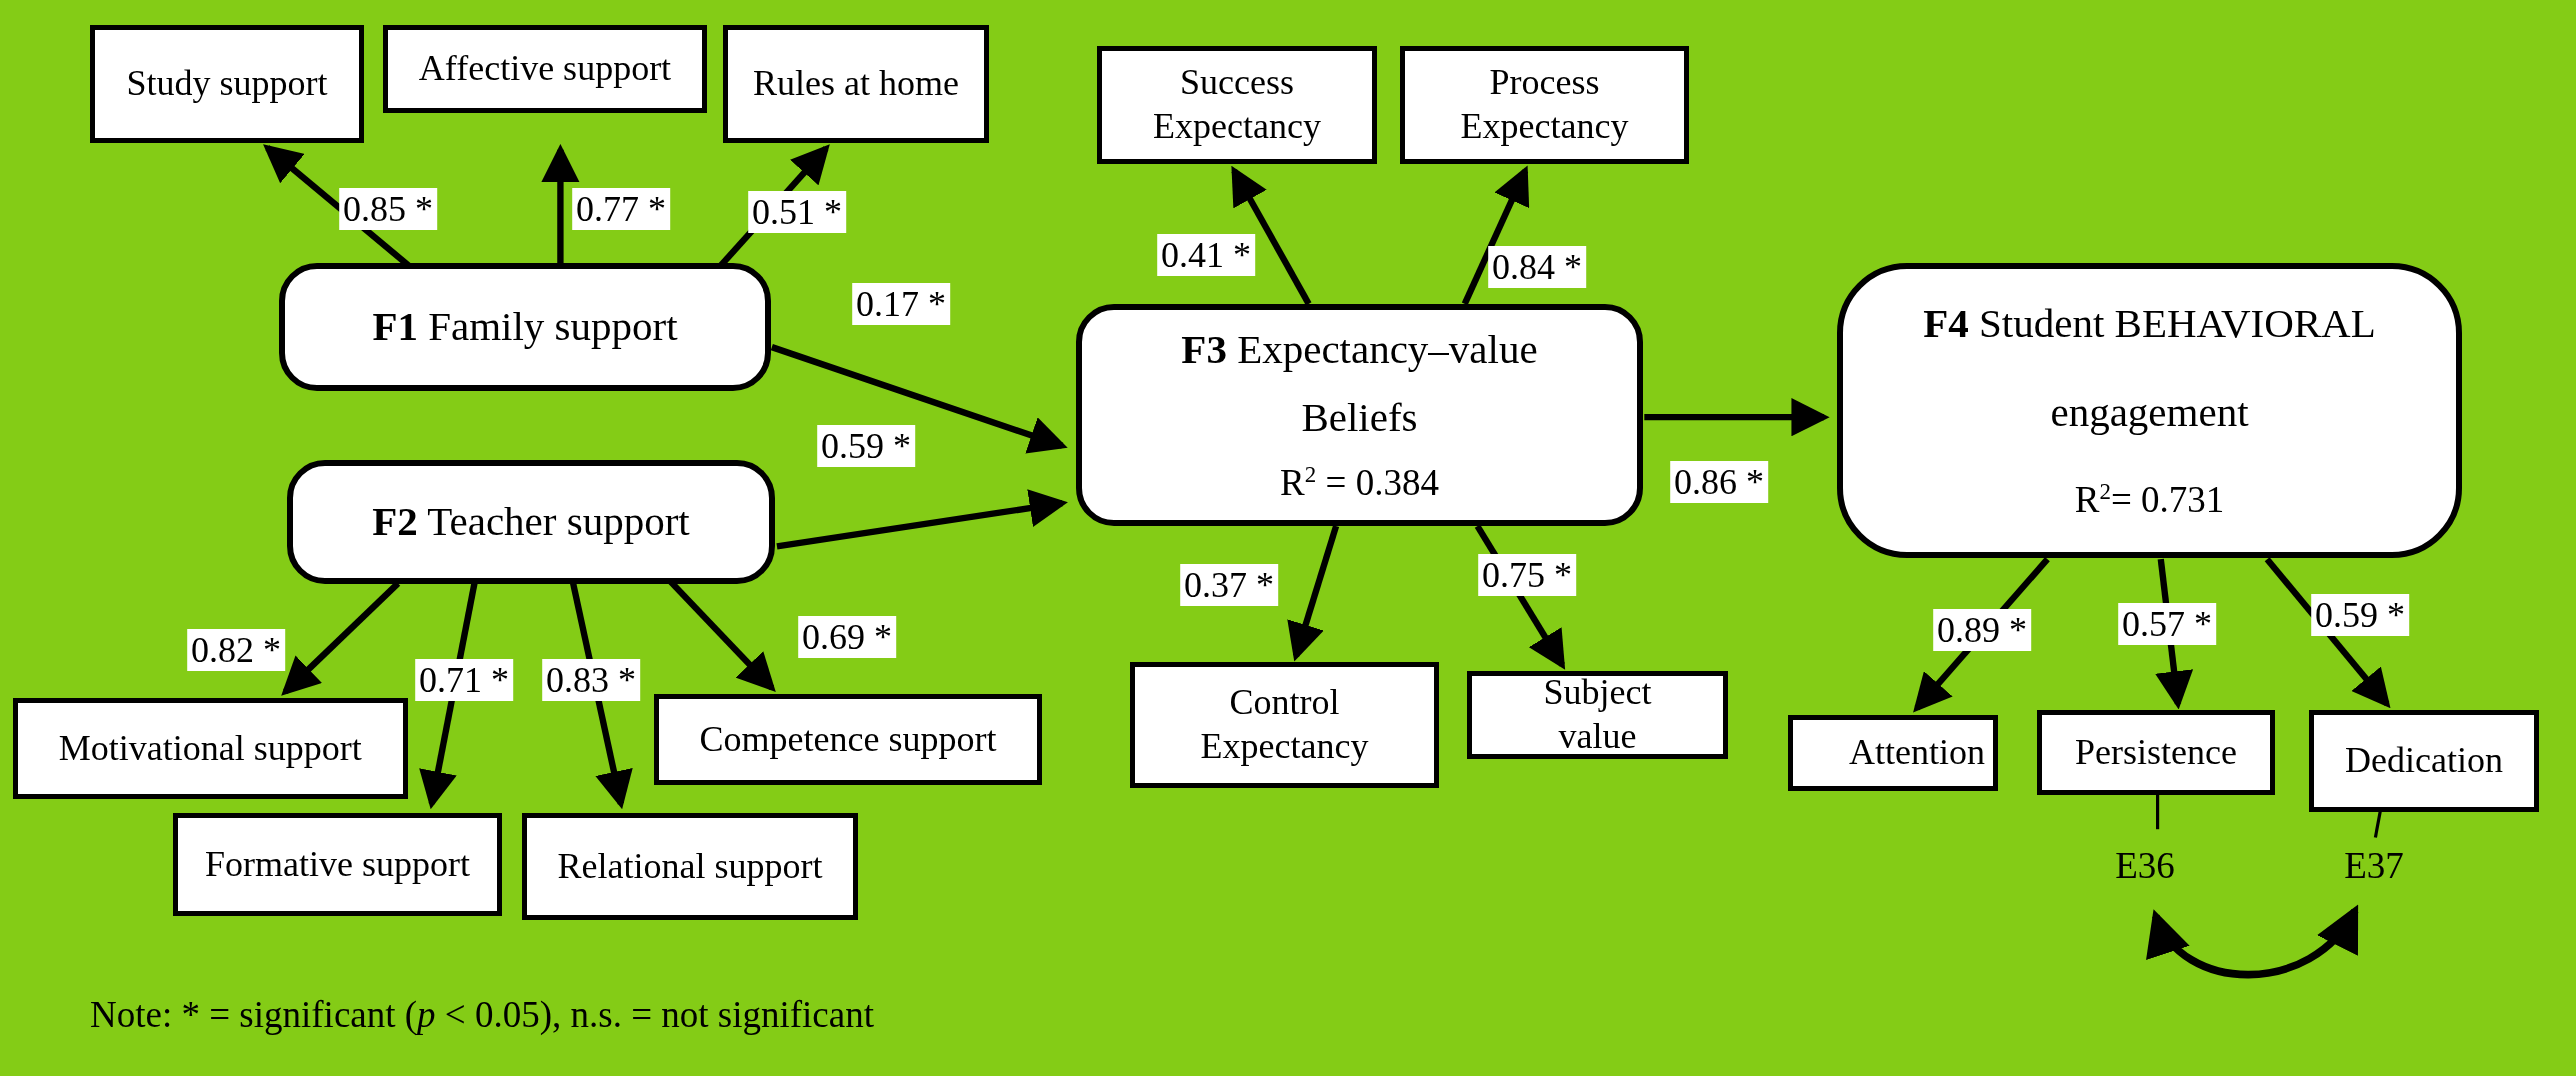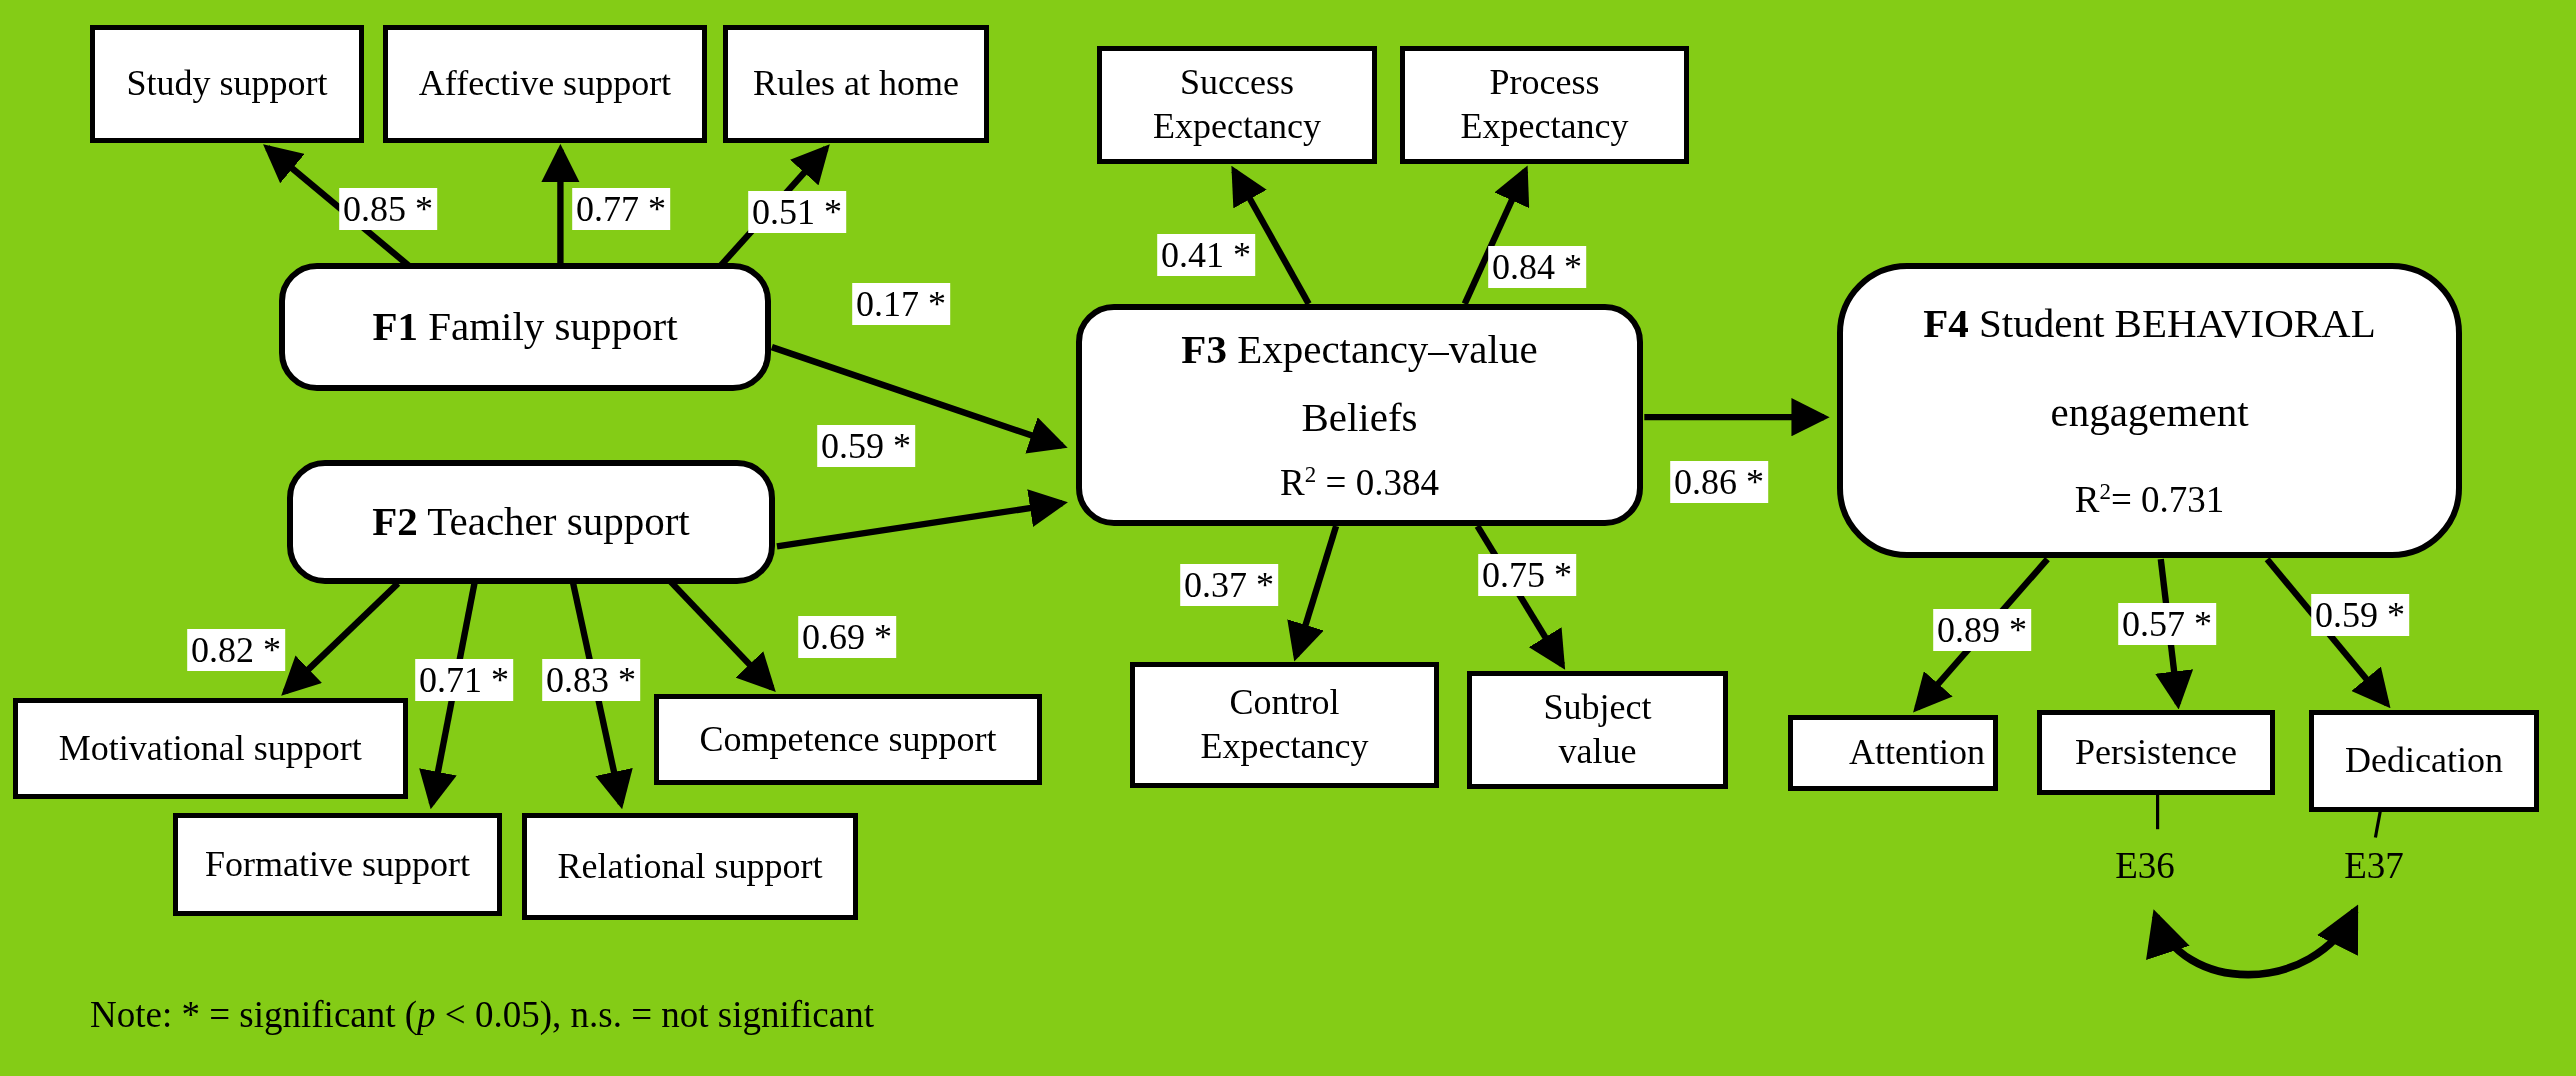--- a/index.html
+++ b/index.html
@@ -118,21 +118,21 @@
     <g stroke="#000" stroke-width="5" fill="none">
       <line x1="3388" y1="1248" x2="3388" y2="1302"></line>
       <line x1="3742" y1="1250" x2="3730" y2="1315"></line>
     </g>
     <path d="M 3385 1438 C 3425 1560, 3630 1565, 3698 1430" stroke="#000" stroke-width="12" fill="none" marker-start="url(#ah)" marker-end="url(#ah)"></path>
   </svg>
 
   <div class="obs" style="left:90px; top:25px; width:274px; height:118px;">
     <span>Study support</span>
   </div>
-  <div class="obs" style="left:383px; top:25px; width:324px; height:118px;">
+  <div class="obs" style="left:383px; top:25px; width:324px; height:88px;">
     <span>Affective support</span>
   </div>
   <div class="obs" style="left:723px; top:25px; width:266px; height:118px;">
     <span>Rules at home</span>
   </div>
   <div class="obs" style="left:1097px; top:46px; width:280px; height:118px;">
     <span>Success</span>
     <span>Expectancy</span>
   </div>
   <div class="obs" style="left:1400px; top:46px; width:289px; height:118px;">
@@ -178,21 +178,21 @@
   <div class="obs" style="left:522px; top:813px; width:336px; height:107px;">
     <span>Relational support</span>
   </div>
   <div class="obs" style="left:654px; top:694px; width:388px; height:91px;">
     <span>Competence support</span>
   </div>
   <div class="obs" style="left:1130px; top:662px; width:309px; height:126px;">
     <span>Control</span>
     <span>Expectancy</span>
   </div>
-  <div class="obs" style="left:1467px; top:671px; width:261px; height:118px;">
+  <div class="obs" style="left:1467px; top:671px; width:261px; height:88px;">
     <span>Subject</span>
     <span>value</span>
   </div>
   <div class="obs" style="left:1788px; top:715px; width:210px; height:76px;padding-left:48px;">
     <span>Attention</span>
   </div>
   <div class="obs" style="left:2037px; top:710px; width:238px; height:85px;">
     <span>Persistence</span>
   </div>
   <div class="obs" style="left:2309px; top:710px; width:230px; height:102px;">

